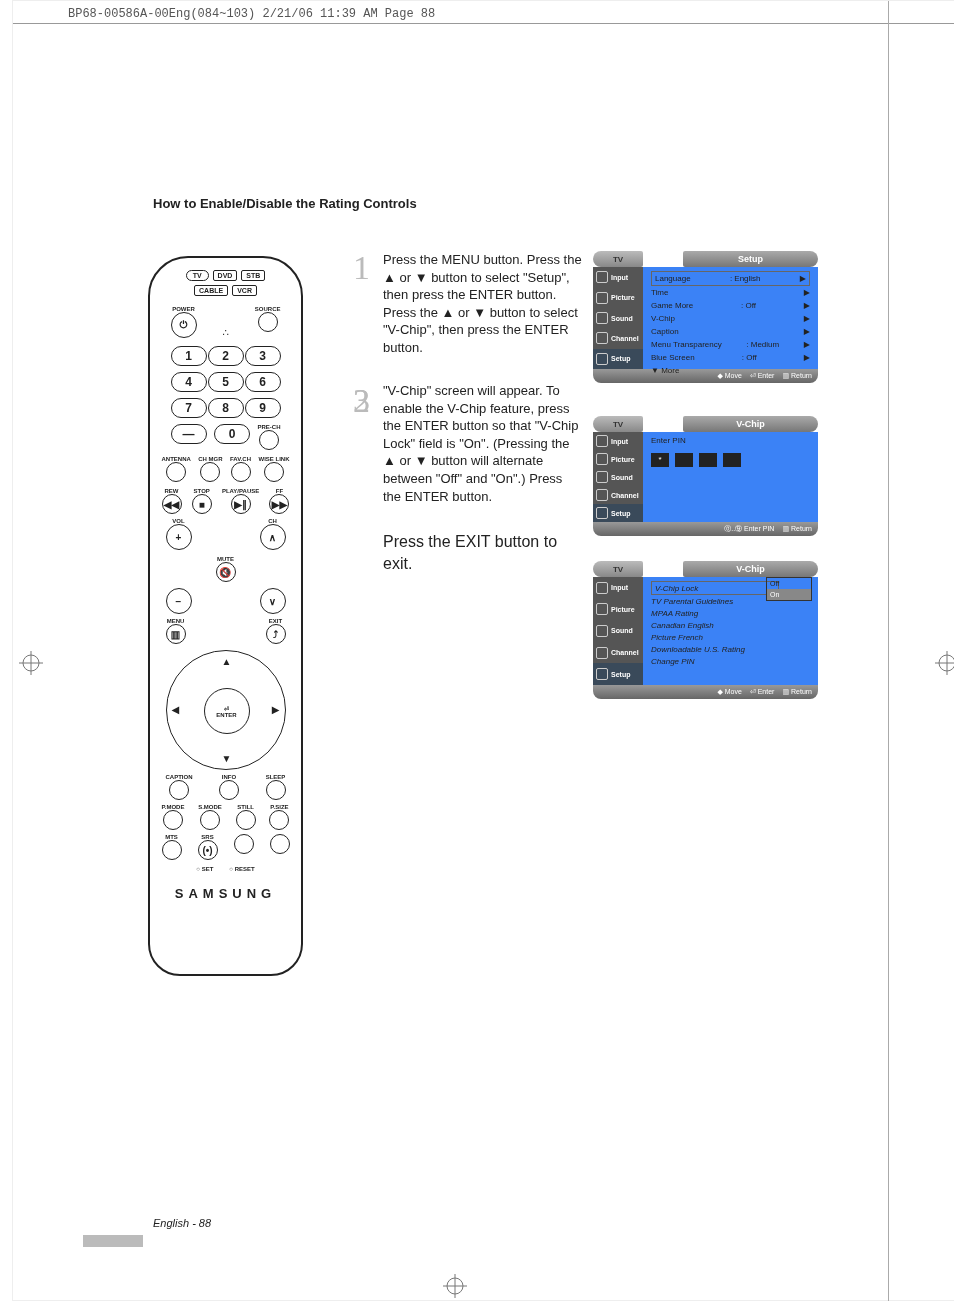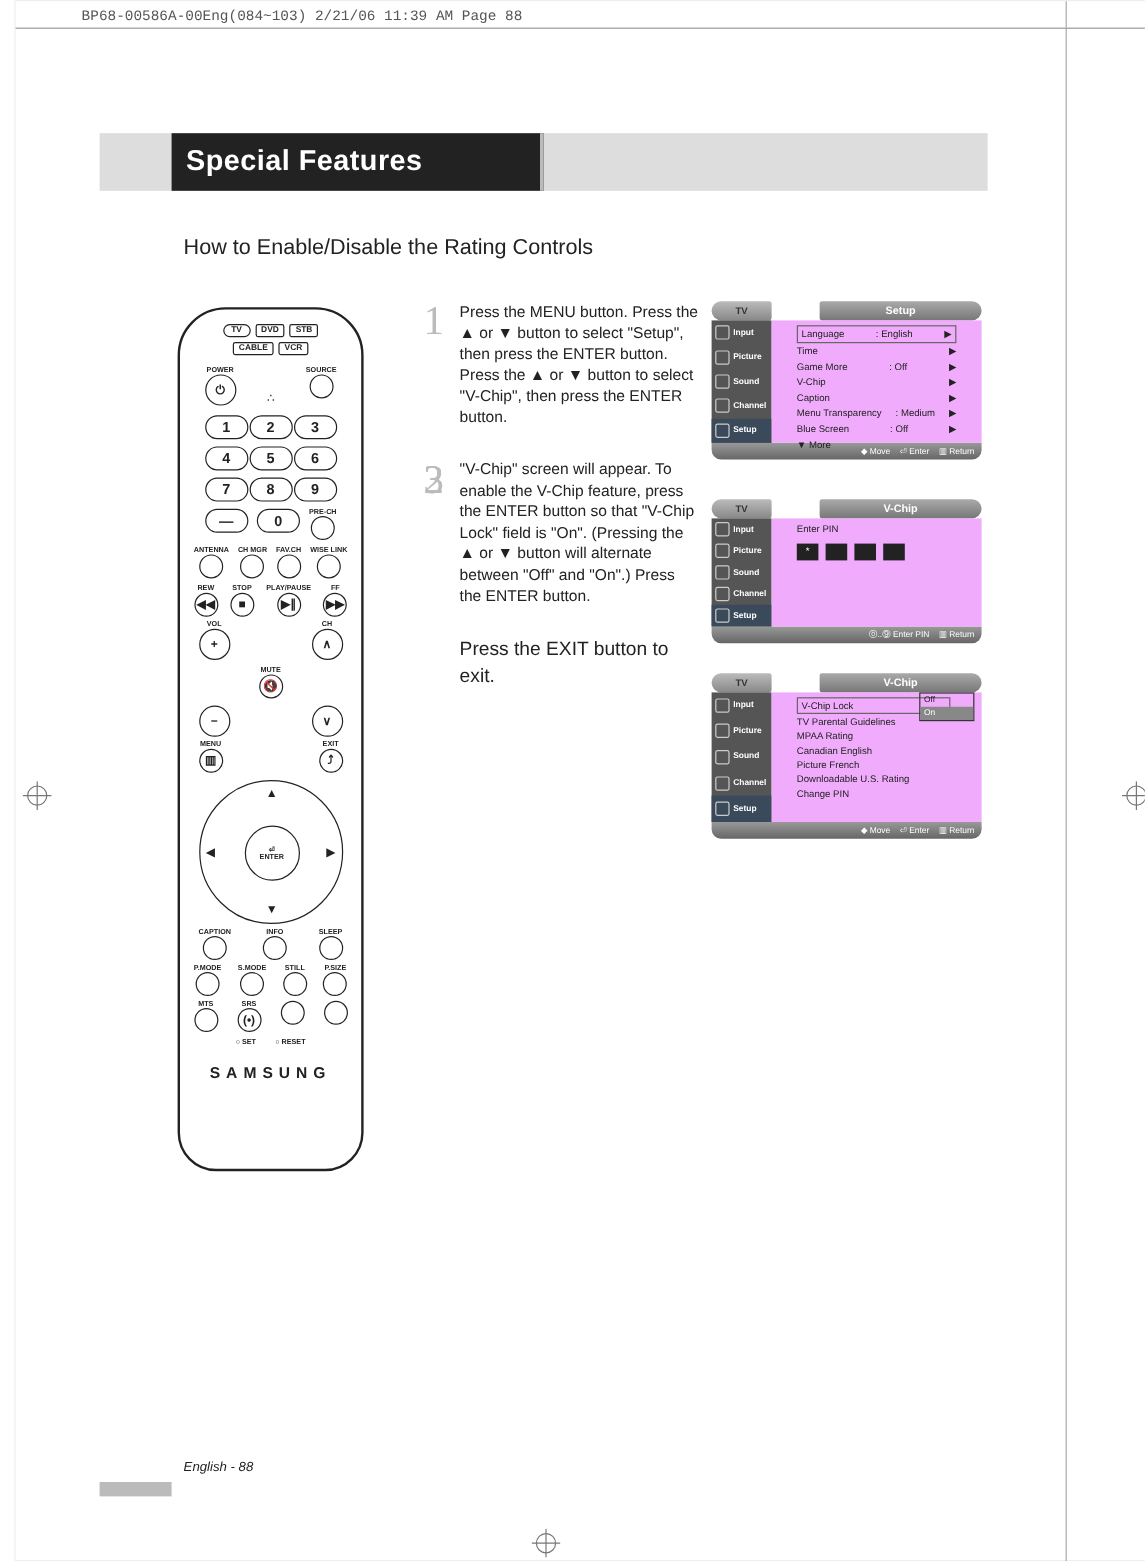--- a/index.html
+++ b/index.html
@@ -41,21 +41,21 @@
     position:absolute; left:60px; top:0; width:310px; height:48px;
     background:#222; color:#fff; display:flex; align-items:center;
     padding-left:12px; font-weight:bold; font-size:24px;
     letter-spacing:.4px;
     border-right:3px solid #bbb;
     box-sizing:border-box;
   }
 
   .subtitle {
     position:absolute; top:195px; left:140px;
-    font-weight:normal; font-size:18px;
+    font-weight:bold; font-size:13px;
   }
 
   
   .remote {
     position:absolute; top:255px; left:135px;
     width:155px; height:720px;
     border:2px solid #222; border-radius:40px 40px 32px 32px;
     box-sizing:border-box; padding:8px 8px 14px;
     display:flex; flex-direction:column; align-items:center;
     background:#fff;
@@ -95,34 +95,34 @@
   .osd.p3{ top:560px; height:138px; }
   .osd .titlebar{display:flex;height:16px;}
   .osd .tv{width:50px;background:linear-gradient(#bbb,#888);color:#333;font-weight:bold;display:flex;align-items:center;justify-content:center;border-radius:8px 2px 2px 8px;font-size:8px;}
   .osd .spacer{width:40px;}
   .osd .ttl{flex:1;background:linear-gradient(#aaa,#777);color:#fff;font-weight:bold;display:flex;align-items:center;justify-content:center;border-radius:2px 8px 8px 2px;font-size:9px;}
   .osd .body{display:flex;height:calc(100% - 30px);}
   .osd .side{width:50px;background:#555;display:flex;flex-direction:column;}
   .osd .side .item{flex:1;display:flex;align-items:center;gap:3px;padding-left:3px;color:#fff;font-size:7px;font-weight:bold;}
   .osd .side .item.sel{background:#3a4a5a;}
   .osd .side .ico{width:10px;height:10px;border:1px solid #ccc;border-radius:2px;display:inline-block;}
-  .osd .content{flex:1;background:#f0abfc;padding:4px 21px;position:relative;}
+  .osd .content{flex:1;background:#3b82f6;padding:4px 8px;position:relative;}
   .osd .footer{height:14px;background:linear-gradient(#999,#666);color:#fff;display:flex;align-items:center;justify-content:flex-end;gap:8px;padding:0 6px;font-size:7px;border-radius:0 0 8px 8px;}
   .osd .menu-row{display:flex;justify-content:space-between;align-items:center;height:13px;font-size:8px;}
   .osd .menu-row .k{color:#222;}
   .osd .menu-row .v{color:#222;}
   .osd .menu-row .arr{color:#222;font-size:8px;}
   .osd .menu-row.boxed{border:1px solid #666;padding:0 3px;}
   .osd .pin-boxes{display:flex;gap:6px;margin-top:8px;}
   .osd .pin-box{width:18px;height:14px;background:#222;}
   .osd .pin-box.first::after{content:"*";color:#fff;display:block;text-align:center;line-height:14px;}
   .osd .opt-box{position:absolute;right:6px;top:0px;width:44px;border:1px solid #333;font-size:7px;}
   .osd .opt-box div{padding:0 3px;height:11px;line-height:11px;}
   .osd .opt-box .sel{background:#888;color:#fff;}
-  .osd .list-line{height:12px;font-size:8px;display:flex;align-items:center;}
+  .osd .list-line{height:12px;font-size:8px;display:flex;align-items:center;font-style:italic;}
   .osd .list-line.boxed{border:1px solid #666;padding:0 3px;width:120px;}
 
   .page-footer{ position:absolute; bottom:71px; left:140px; font-size:11px;font-style:italic; }
   .footer-bar{ position:absolute; bottom:53px; left:70px; width:60px; height:12px; background:#bbb; }
 </style>
 </head>
 <body>
 
 <div class="page">
 
@@ -145,23 +145,20 @@
       </svg>
   </div>
   <div class="crop-target" style="bottom:2px;left:430px;">
     <svg viewBox="0 0 24 24">
         <circle cx="12" cy="12" r="8" fill="none" stroke="#777"></circle>
         <line x1="0" y1="12" x2="24" y2="12" stroke="#777"></line>
         <line x1="12" y1="0" x2="12" y2="24" stroke="#777"></line>
       </svg>
   </div>
 
-  <div class="section-bar">
-    <div class="dark">Special Features</div>
-  </div>
 
   <div class="subtitle">How to Enable/Disable the Rating Controls</div>
 
   <div class="remote">
     <div class="dev-row">
       <span class="dev">TV</span>
       <span class="dev box">DVD</span>
       <span class="dev box">STB</span>
     </div>
     <div class="dev-row">

